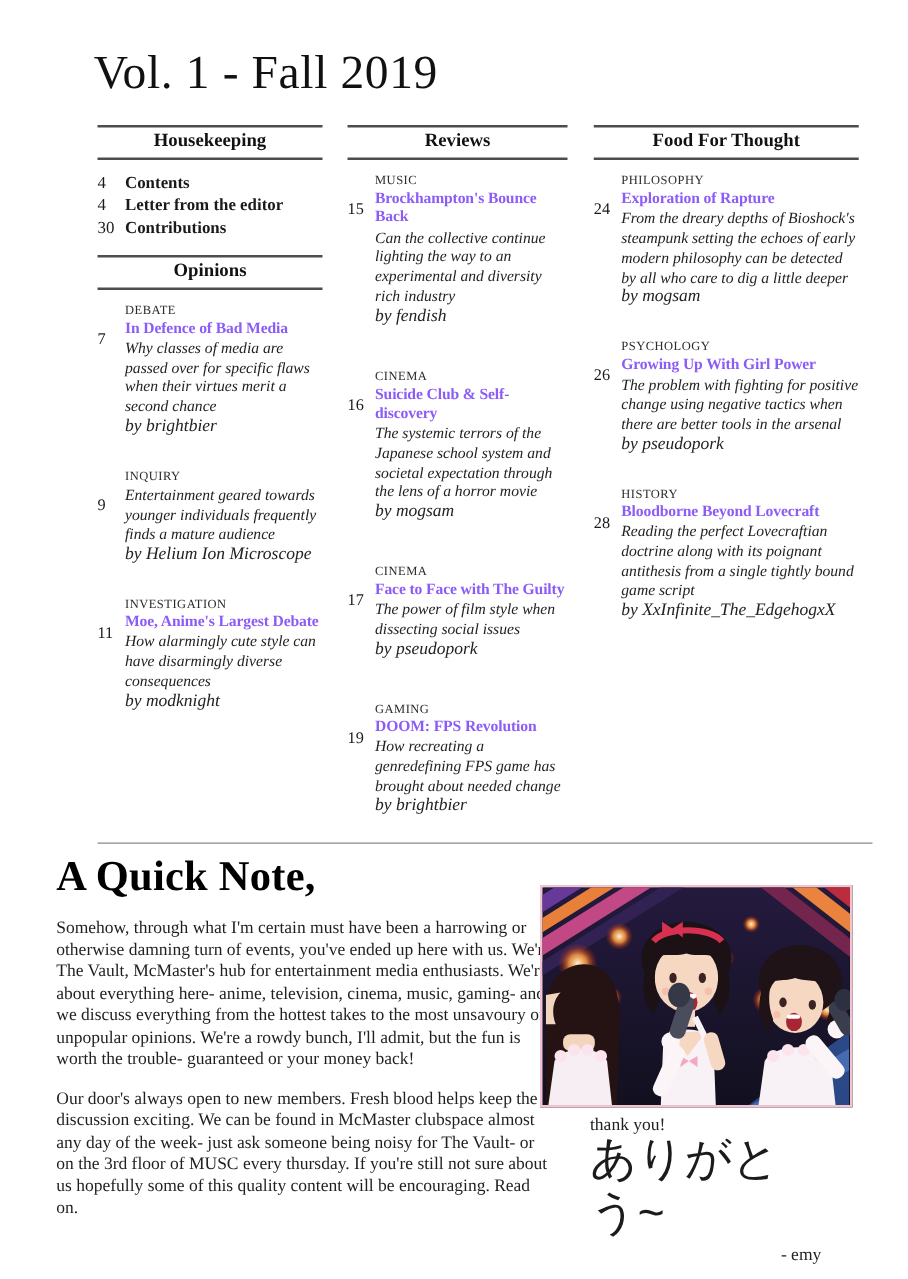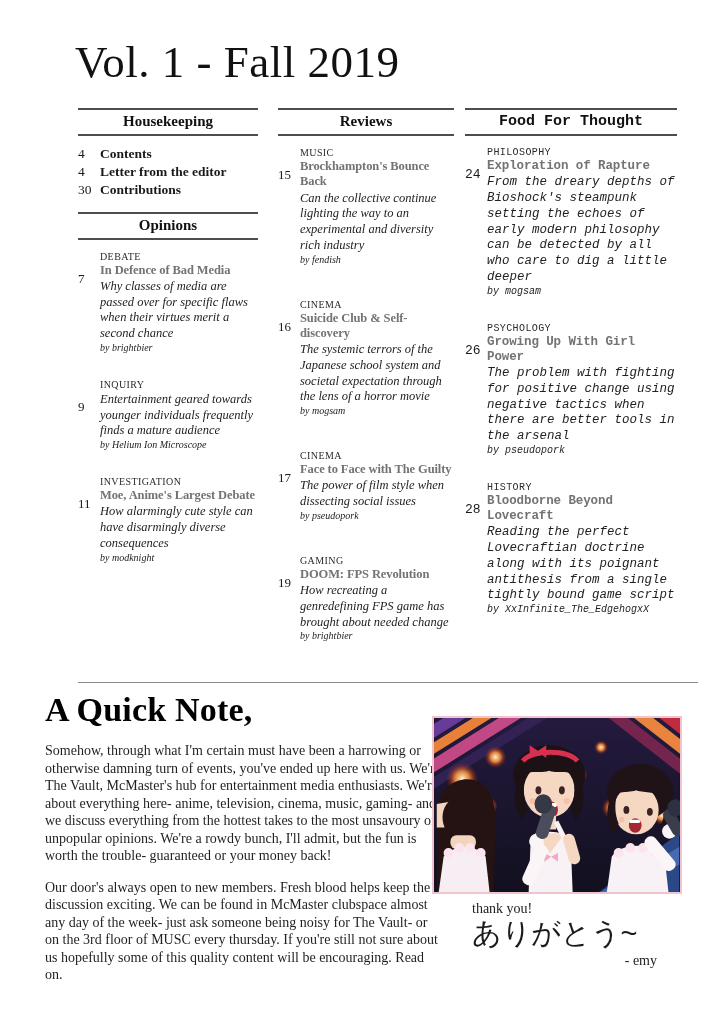--- a/index.html
+++ b/index.html
@@ -3,58 +3,58 @@
 <meta charset="utf-8">
 <style>
   * { box-sizing: border-box; }
   html,body { margin:0; padding:0; }
   body {
     width:726px; height:1023px; background:#ffffff;
     font-family:"Liberation Serif", serif; color:#1a1a1a;
     overflow:hidden; position:relative;
   }
   .masthead {
-    margin:36px 0 0 75px; font-size:45px; font-weight:400;
+    margin:36px 0 0 75px; font-size:38px; font-weight:400;
     letter-spacing:0.5px; color:#111;
   }
   
   .toc { display:flex; align-items:flex-start; margin-top:20px; height:574px; overflow:hidden; }
   .col1 { margin-left:78px;  width:180px; }
   .col2 { margin-left:20px;  width:176px; }
-  .col3 { margin-left:11px;  width:212px;font-family:Liberation Mono, monospace; }
+  .col3 { margin-left:21px;  width:212px; }
   .col-header {
     border-top:2px solid #4d4d4d; border-bottom:2px solid #4d4d4d;
     text-align:center; font-weight:bold; font-size:15px; padding:3px 0 4px;
     color:#111;
   }
   .subheader { margin-top:12px; }
   .simple-items { margin-top:9px; }
   .simple-item { display:flex; font-size:13.5px; line-height:1.35; }
   .simple-item .num { width:22px; flex:0 0 22px; }
   .simple-item .t { font-weight:bold; }
   .articles { margin-top:11px; }
   .article { position:relative; padding-left:22px; margin-bottom:26px; }
   .col2 .article { margin-bottom:34px; }
   .col3 .article { margin-bottom:26px; }
   .article .num { position:absolute; left:0; top:20px; font-size:13px; }
   .article .cat { font-size:10px; letter-spacing:0.4px; color:#2b2b2b; line-height:1.2; }
-  .article .title { font-size:12.5px; font-weight:bold; line-height:1.22; letter-spacing:-0.1px; color:#737373; }
+  .article .title { font-size:12.5px; font-weight:bold; line-height:1.22; letter-spacing:-0.1px; color:#8b5cf6; }
   .article .desc { font-size:12.5px; font-style:italic; line-height:1.26; margin-top:1px; color:#222; }
-  .article .byline { font-size:10px; font-style:italic; color:#222; }
+  .article .byline { font-size:14px; font-style:italic; color:#222; }
   
   .divider { border-top:1px solid #8a8a8a; margin:0 28px 0 78px; }
   .note-section { position:relative; height:331px; }
   .note-left { position:absolute; left:45px; top:8px; width:398px; }
   .note-heading { font-size:34px; font-weight:700; color:#000; letter-spacing:0.2px; }
   .note-para { font-size:14px; line-height:1.25; margin-top:13px; color:#1f1f1f; }
   .photo-block { position:absolute; left:432px; top:33px; width:254px; }
   .stage-image { display:block; width:250px; height:178px; border:2px solid #f0c4ce; background:#151529; }
   .thanks { margin:7px 0 0 40px; width:185px; }
   .thanks-small { font-size:14px; color:#222; }
-  .thanks-large { font-size:29px; line-height:1.15; font-family:Liberation Sans, sans-serif; color:#1b1b1b; }
+  .thanks-large { font-size:37px; line-height:1.15; font-family:Liberation Mono, monospace; color:#1b1b1b; }
   .signature { font-size:14px; text-align:right; margin-top:3px; color:#222; }
 </style>
 </head>
 <body>
 
 <div class="page">
 
   <div class="masthead">Vol. 1 - Fall 2019</div>
 
   <div class="toc">

